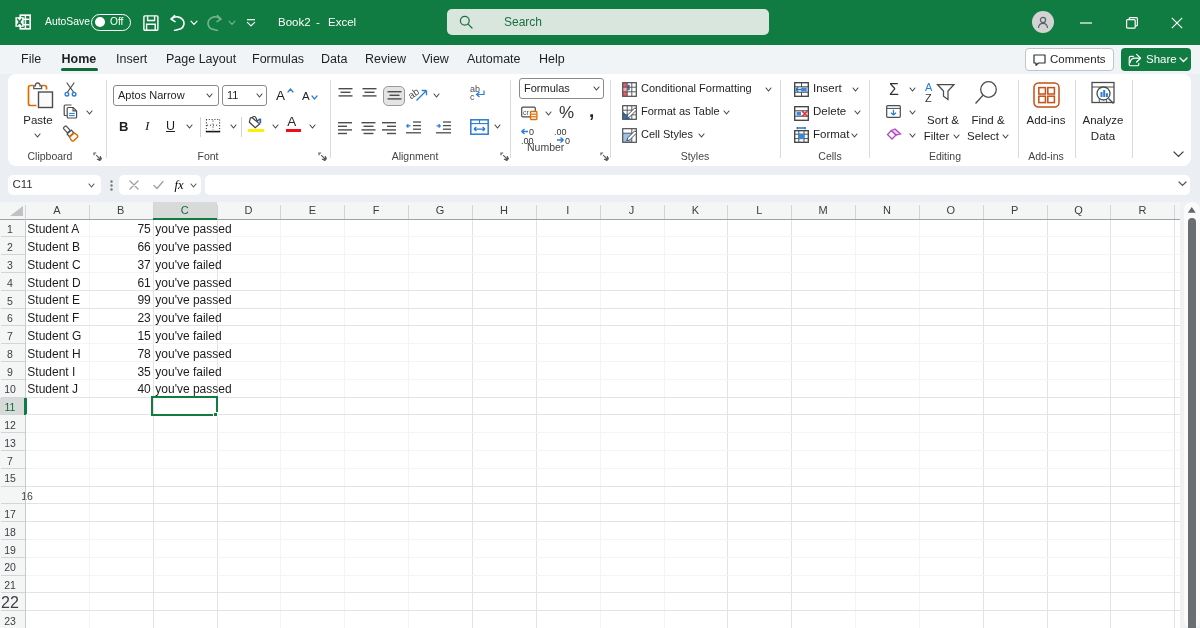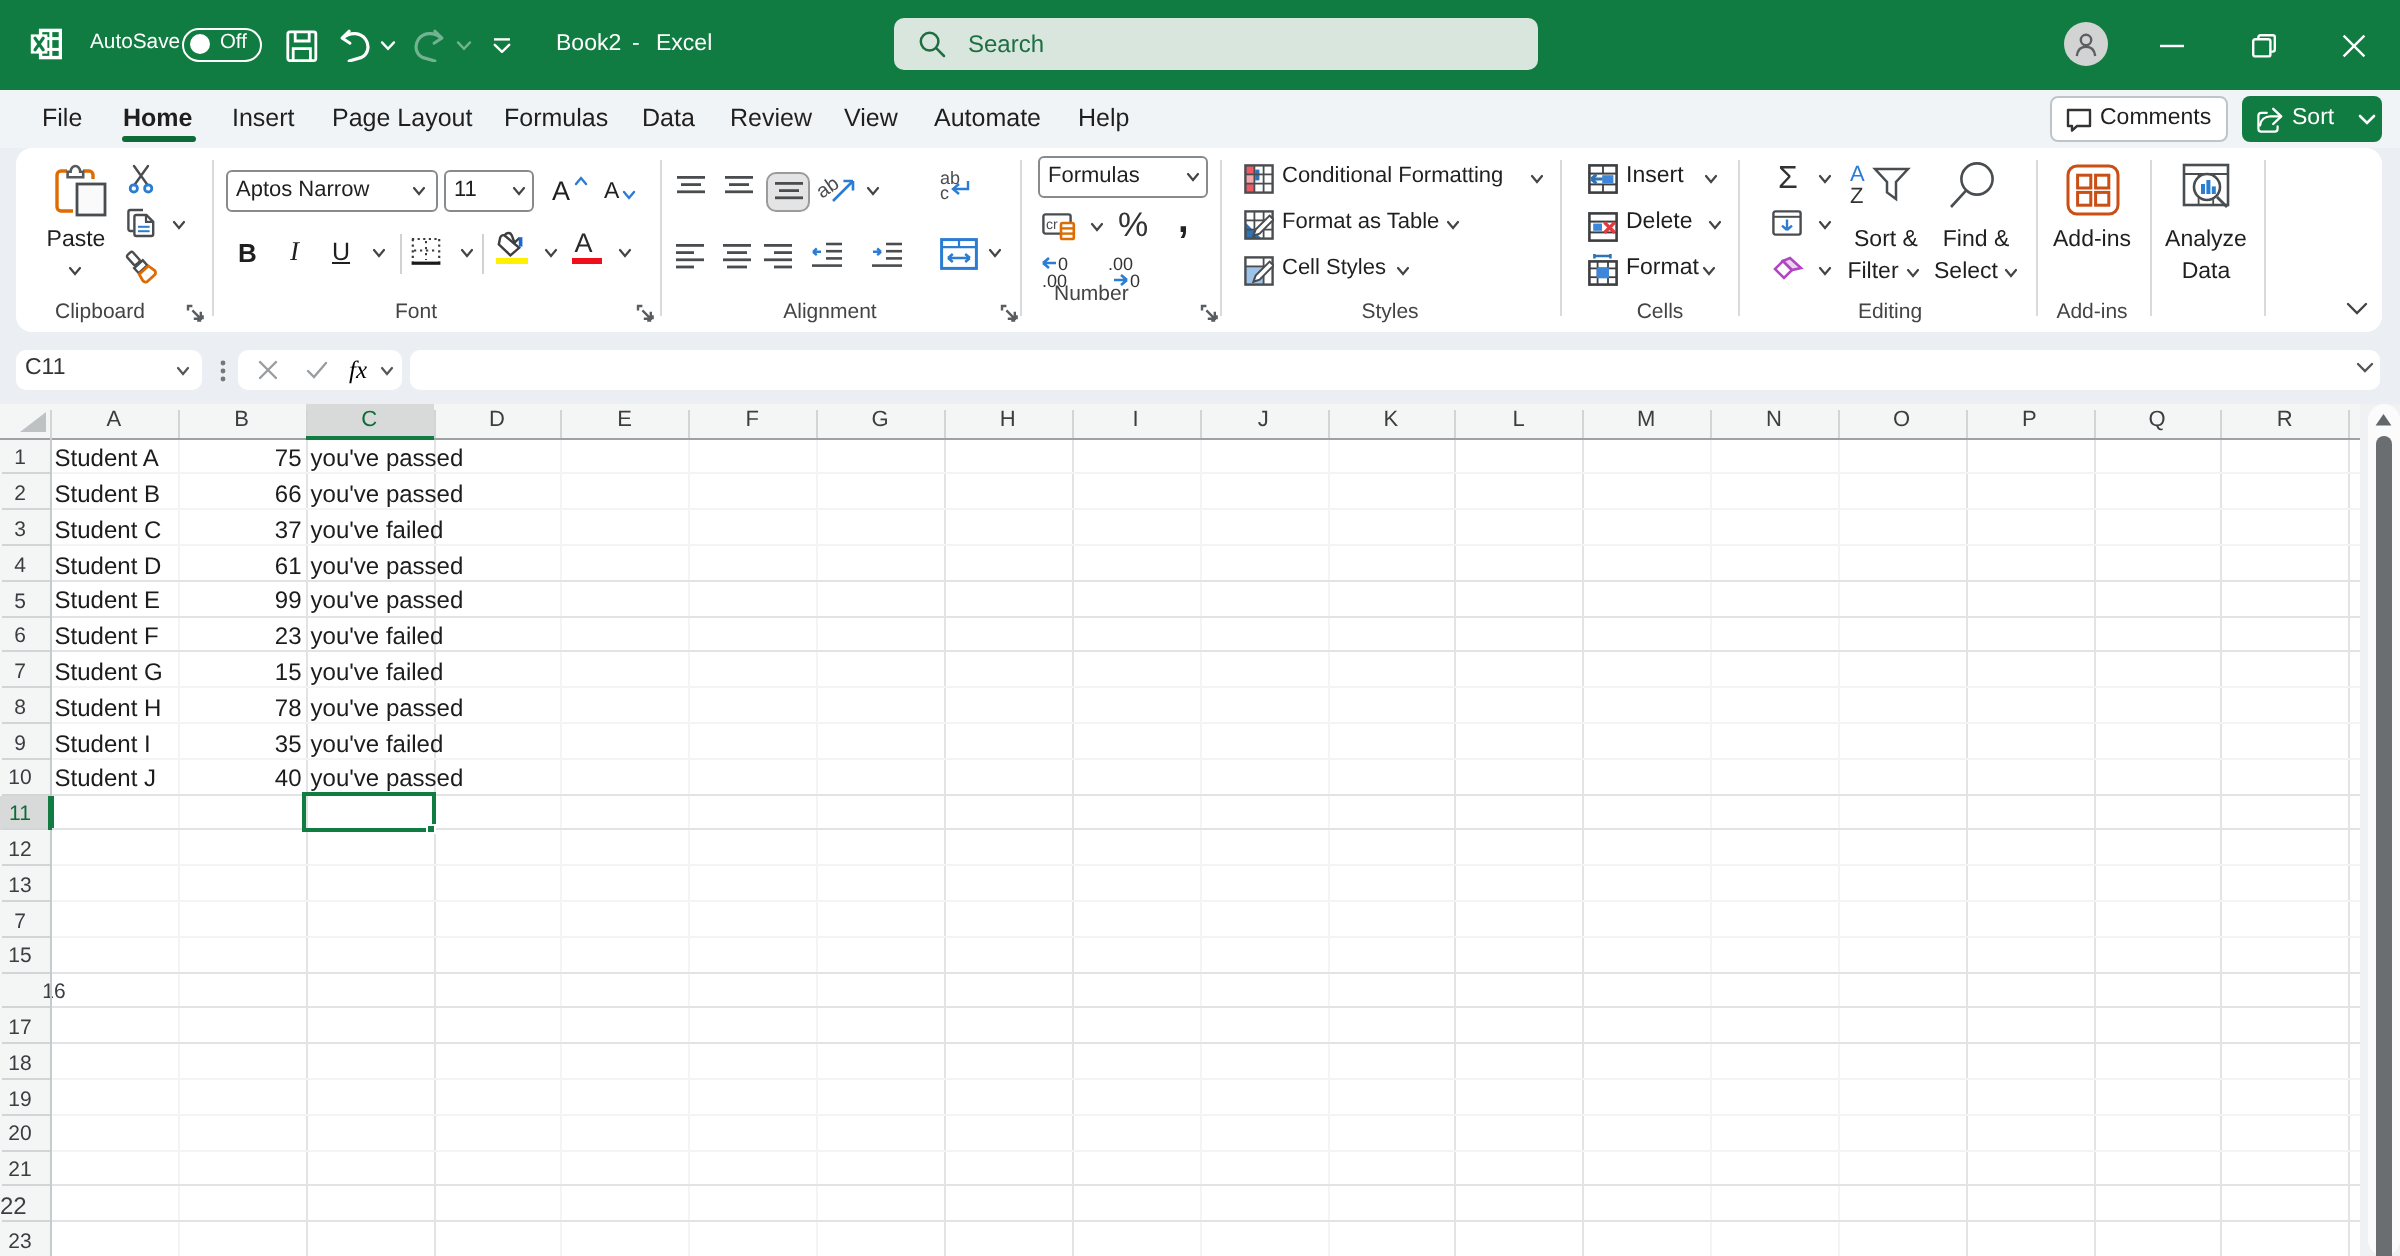--- a/index.html
+++ b/index.html
@@ -49,21 +49,21 @@
 <path d="M1.4 3.4 L5 6.9 L8.6 3.4" stroke="#fff" stroke-width="1.2" stroke-linecap="round" stroke-linejoin="round"></path>
 </svg>
 <div class="txt" style="left:278px;top:13.649999999999999px;font-size:11.5px;color:#fff;line-height:17.5px;">Book2</div>
 <div class="txt" style="left:316px;top:13.649999999999999px;font-size:11.5px;color:#fff;line-height:17.5px;">-</div>
 <div class="txt" style="left:328px;top:13.649999999999999px;font-size:11.5px;color:#fff;line-height:17.5px;">Excel</div>
 <div class="abs" style="left:446.5px;top:8.5px;width:322px;height:26.5px;background:#D9E6DE;border-radius:5px;"></div>
 <svg class="abs" style="left:459px;top:15px" width="14" height="14" viewBox="0 0 14 14" fill="none">
 <circle cx="5.8" cy="5.8" r="4.4" stroke="#1D6F42" stroke-width="1.25"></circle>
 <line x1="9.1" y1="9.1" x2="13" y2="13" stroke="#1D6F42" stroke-width="1.25" stroke-linecap="round"></line>
 </svg>
-<div class="txt" style="left:484px;top:12.8px;font-size:12px;color:#1D6F42;line-height:18px;">Search</div>
+<div class="txt" style="left:504px;top:12.8px;font-size:12px;color:#1D6F42;line-height:18px;">Search</div>
 <div class="abs" style="left:1032px;top:11px;width:22px;height:22px;border-radius:50%;background:#D2D4D4;"></div>
 <svg class="abs" style="left:1036px;top:15px" width="14" height="14" viewBox="0 0 14 14" fill="none">
 <circle cx="7" cy="5" r="2.6" stroke="#5c5f62" stroke-width="1.2"></circle>
 <path d="M2.4 13 C2.8 9.8 4.6 8.4 7 8.4 C9.4 8.4 11.2 9.8 11.6 13" stroke="#5c5f62" stroke-width="1.2"></path>
 </svg>
 <svg class="abs" style="left:1080px;top:21.5px" width="12" height="2" viewBox="0 0 12 2" fill="none">
       <line x1="0" y1="1" x2="12" y2="1" stroke="#fff" stroke-width="1.2"></line>
     </svg>
 <svg class="abs" style="left:1126px;top:16.5px" width="12" height="12" viewBox="0 0 12 12" fill="none">
 <rect x="0.6" y="2.6" width="8.6" height="8.6" rx="1" stroke="#fff" stroke-width="1.2"></rect>
@@ -88,21 +88,21 @@
 <svg class="abs" style="left:1033px;top:53.5px" width="13" height="12" viewBox="0 0 13 12" fill="none">
 <path d="M1 1 H12 V9 H5.5 L3 11.3 V9 H1 Z" stroke="#333" stroke-width="1.2" stroke-linejoin="round"></path>
 </svg>
 <div class="txt" style="left:1050px;top:50.75px;font-size:11.5px;color:#1f1f1f;line-height:17.5px;">Comments</div>
 <div class="abs" style="left:1121px;top:48px;width:70px;height:23px;background:#107C41;border-radius:4px;"></div>
 <svg class="abs" style="left:1128px;top:52.5px" width="14" height="14" viewBox="0 0 14 14" fill="none">
 <path d="M8.6 1.4 L12.6 5.2 L8.6 9" stroke="#fff" stroke-width="1.2" stroke-linejoin="round" stroke-linecap="round"></path>
 <path d="M12.2 5.2 H7.2 C4.4 5.2 2.4 7.0 2.0 9.6" stroke="#fff" stroke-width="1.2" stroke-linecap="round"></path>
 <path d="M5.4 3.4 H2.6 C1.8 3.4 1.2 4.0 1.2 4.8 V11.4 C1.2 12.2 1.8 12.8 2.6 12.8 H9.4 C10.2 12.8 10.8 12.2 10.8 11.4 V10.2" stroke="#fff" stroke-width="1.1" stroke-linecap="round"></path>
 </svg>
-<div class="txt" style="left:1146px;top:50.75px;font-size:11.5px;color:#fff;line-height:17.5px;">Sort</div>
+<div class="txt" style="left:1146px;top:50.75px;font-size:11.5px;color:#fff;line-height:17.5px;">Share</div>
 <svg class="abs" style="left:1178.5px;top:57px" width="9" height="6" viewBox="0 0 9 6" fill="none">
       <path d="M1 1 L4.5 4.5 L8 1" stroke="#fff" stroke-width="1.3" stroke-linecap="round"></path>
     </svg>
 <div class="abs" style="left:0px;top:74px;width:1200px;height:92px;background:#EBEFF4;"></div>
 <div class="abs" style="left:8px;top:74px;width:1183px;height:92px;background:#fff;border-radius:8px;"></div>
 <div class="abs" style="left:105.5px;top:80px;width:1px;height:78px;background:#D8DBDE;"></div>
 <div class="abs" style="left:330px;top:80px;width:1px;height:78px;background:#D8DBDE;"></div>
 <div class="abs" style="left:510px;top:80px;width:1px;height:78px;background:#D8DBDE;"></div>
 <div class="abs" style="left:610px;top:80px;width:1px;height:78px;background:#D8DBDE;"></div>
 <div class="abs" style="left:780px;top:80px;width:1px;height:78px;background:#D8DBDE;"></div>
@@ -566,21 +566,21 @@
 <div class="txt" style="left:0px;top:505.985px;font-size:10.5px;color:#3b3e41;line-height:16.5px;width:20.0px;text-align:center;">17</div>
 <div class="abs" style="left:1px;top:521.13px;width:24.0px;height:1px;background:#D2D5D8;"></div>
 <div class="txt" style="left:0px;top:523.775px;font-size:10.5px;color:#3b3e41;line-height:16.5px;width:20.0px;text-align:center;">18</div>
 <div class="abs" style="left:1px;top:538.92px;width:24.0px;height:1px;background:#D2D5D8;"></div>
 <div class="txt" style="left:0px;top:541.5649999999999px;font-size:10.5px;color:#3b3e41;line-height:16.5px;width:20.0px;text-align:center;">19</div>
 <div class="abs" style="left:1px;top:556.7099999999999px;width:24.0px;height:1px;background:#D2D5D8;"></div>
 <div class="txt" style="left:0px;top:559.355px;font-size:10.5px;color:#3b3e41;line-height:16.5px;width:20.0px;text-align:center;">20</div>
 <div class="abs" style="left:1px;top:574.5px;width:24.0px;height:1px;background:#D2D5D8;"></div>
 <div class="txt" style="left:0px;top:577.145px;font-size:10.5px;color:#3b3e41;line-height:16.5px;width:20.0px;text-align:center;">21</div>
 <div class="abs" style="left:1px;top:592.29px;width:24.0px;height:1px;background:#D2D5D8;"></div>
-<div class="txt" style="left:0px;top:594.935px;font-size:12px;color:#3b3e41;line-height:16.5px;width:20.0px;">22</div>
+<div class="txt" style="left:0px;top:594.935px;font-size:16px;color:#3b3e41;line-height:16.5px;width:20.0px;text-align:center;">22</div>
 <div class="abs" style="left:1px;top:610.0799999999999px;width:24.0px;height:1px;background:#D2D5D8;"></div>
 <div class="txt" style="left:0px;top:612.7249999999999px;font-size:10.5px;color:#3b3e41;line-height:16.5px;width:20.0px;text-align:center;">23</div>
 <div class="abs" style="left:1px;top:627.8699999999999px;width:24.0px;height:1px;background:#D2D5D8;"></div>
 <div class="abs" style="left:25.0px;top:218.5px;width:1px;height:409.5px;background:#C8CBCE;"></div>
 <div class="abs" style="left:24.0px;top:397.59999999999997px;width:2.5px;height:17.79px;background:#107C41;"></div>
 <div class="abs" style="left:88.85px;top:219.5px;width:1px;height:408.5px;background:#F4F4F5;"></div>
 <div class="abs" style="left:152.7px;top:219.5px;width:1px;height:408.5px;background:#E2E3E4;"></div>
 <div class="abs" style="left:216.55px;top:219.5px;width:1px;height:408.5px;background:#E2E3E4;"></div>
 <div class="abs" style="left:280.4px;top:219.5px;width:1px;height:408.5px;background:#F4F4F5;"></div>
 <div class="abs" style="left:344.25px;top:219.5px;width:1px;height:408.5px;background:#F4F4F5;"></div>

